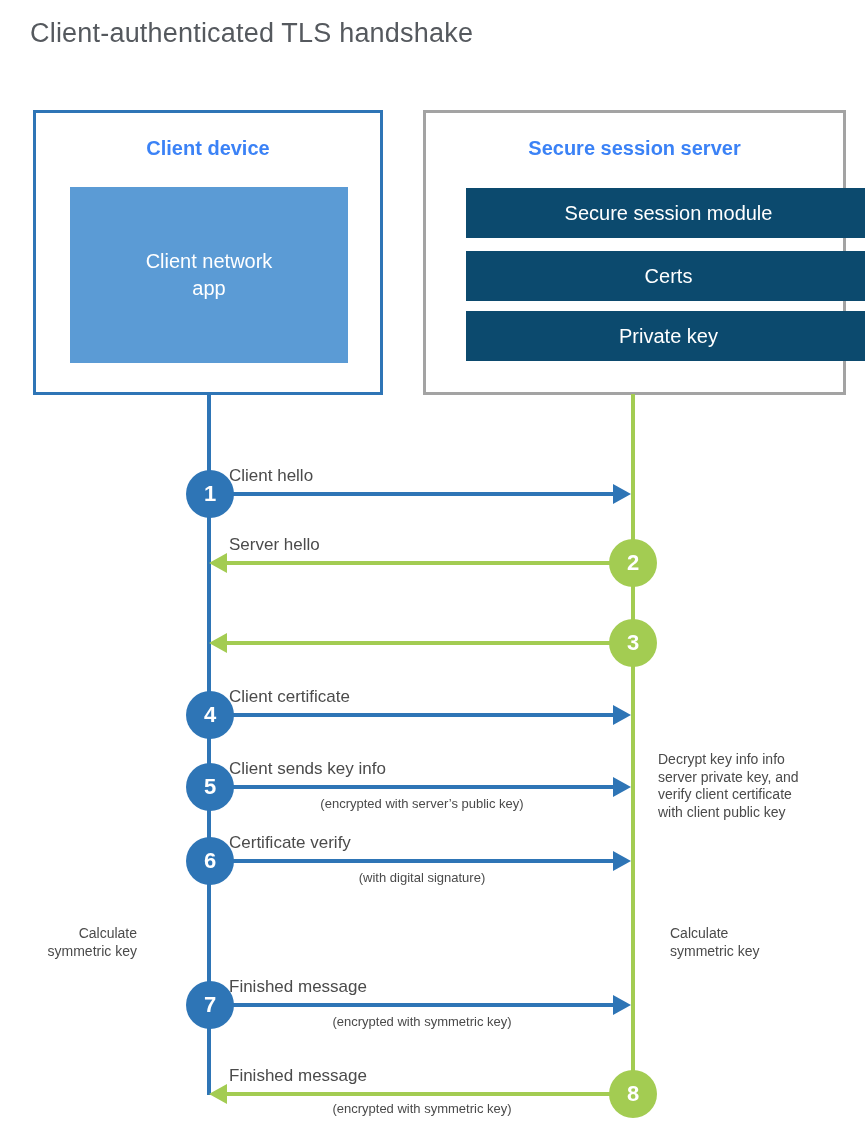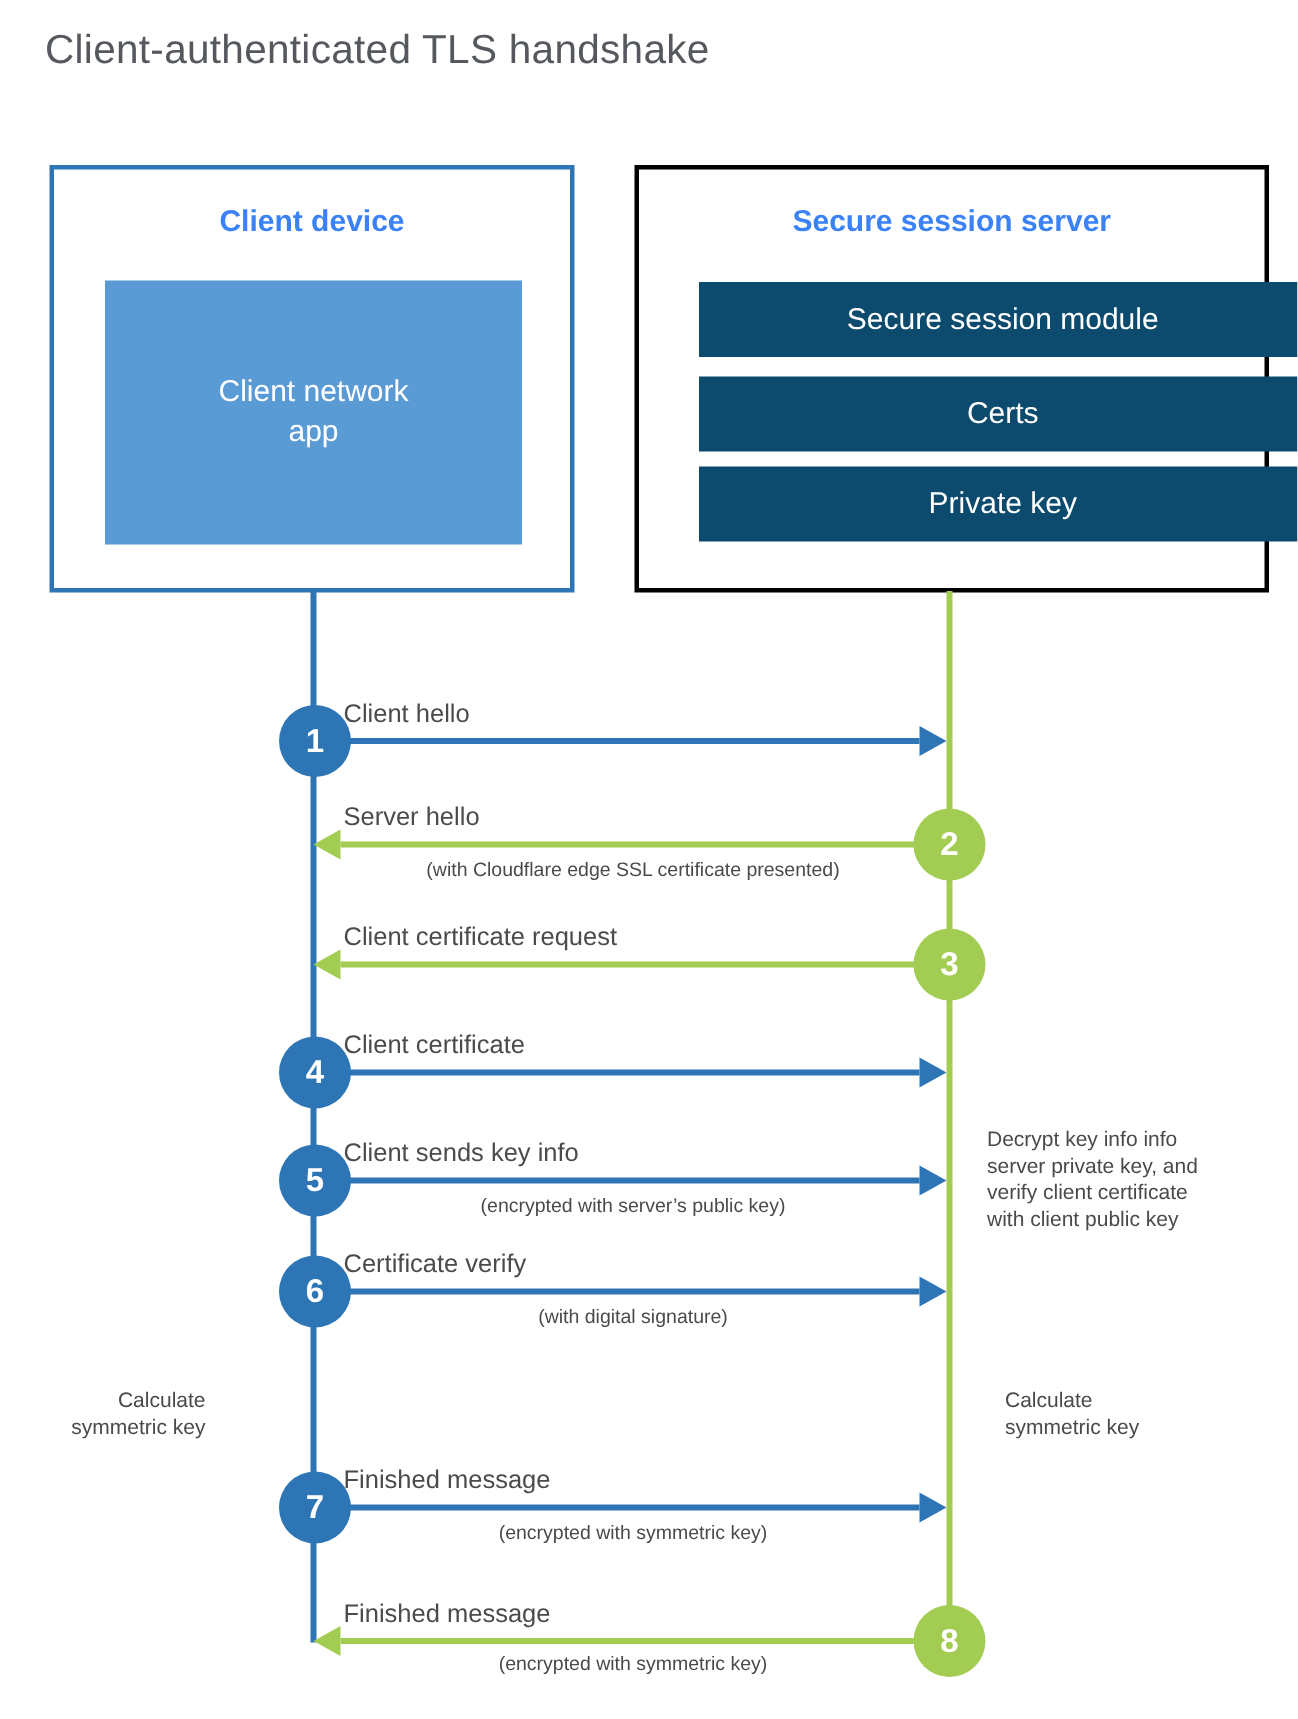--- a/index.html
+++ b/index.html
@@ -26,21 +26,21 @@
     color: #55595e;
   }
   
   .box { position: absolute; background: #fff; }
   .client-box {
     left: 33px; top: 110px; width: 350px; height: 285px;
     border: 3px solid #2e75b6;
   }
   .server-box {
     left: 423px; top: 110px; width: 423px; height: 285px;
-    border: 3px solid #000000;
+    border: 3px solid #a3a3a3;
   }
   .box-title {
     position: absolute; left: 0; right: 0; top: 24px;
     text-align: center;
     font-size: 20px; font-weight: bold; color: #3b82f6;
   }
   .client-app {
     position: absolute; left: 34px; top: 74px;
     width: 278px; height: 176px;
     background: #5b9bd5;
@@ -120,26 +120,24 @@
 
   <div class="harrow blue" style="top:492px">
       <i class="head"></i>
     </div>
   <div class="arrow-label" style="top:466px">Client hello</div>
 
   <div class="harrow green" style="top:561px">
       <i class="head"></i>
     </div>
   <div class="arrow-label" style="top:535px">Server hello</div>
-  <div class="arrow-sublabel" style="top:572px">(with Cloudflare edge SSL certificate presented)</div>
 
   <div class="harrow green" style="top:641px">
       <i class="head"></i>
     </div>
-  <div class="arrow-label" style="top:615px">Client certificate request</div>
 
   <div class="harrow blue" style="top:713px">
       <i class="head"></i>
     </div>
   <div class="arrow-label" style="top:687px">Client certificate</div>
 
   <div class="harrow blue" style="top:785px">
       <i class="head"></i>
     </div>
   <div class="arrow-label" style="top:759px">Client sends key info</div>

